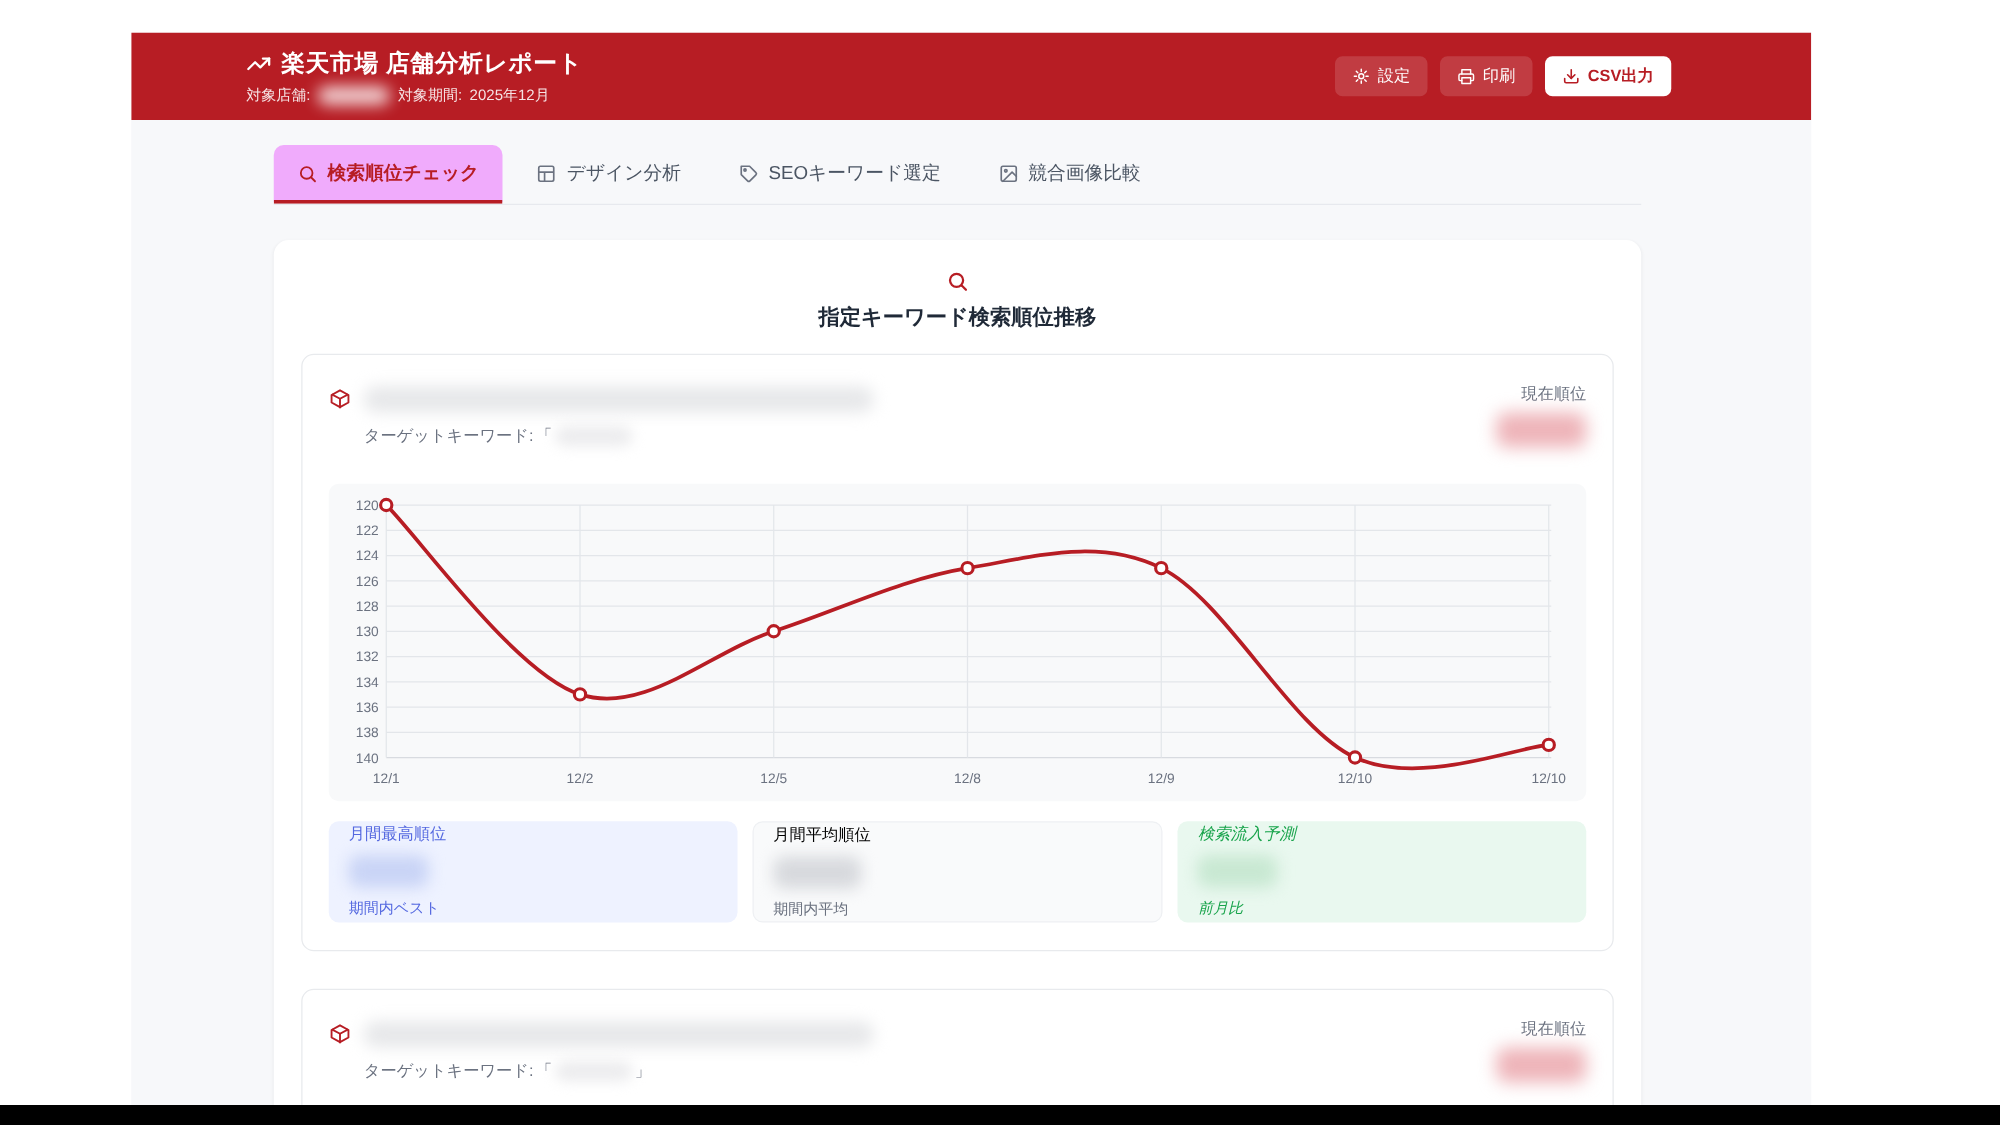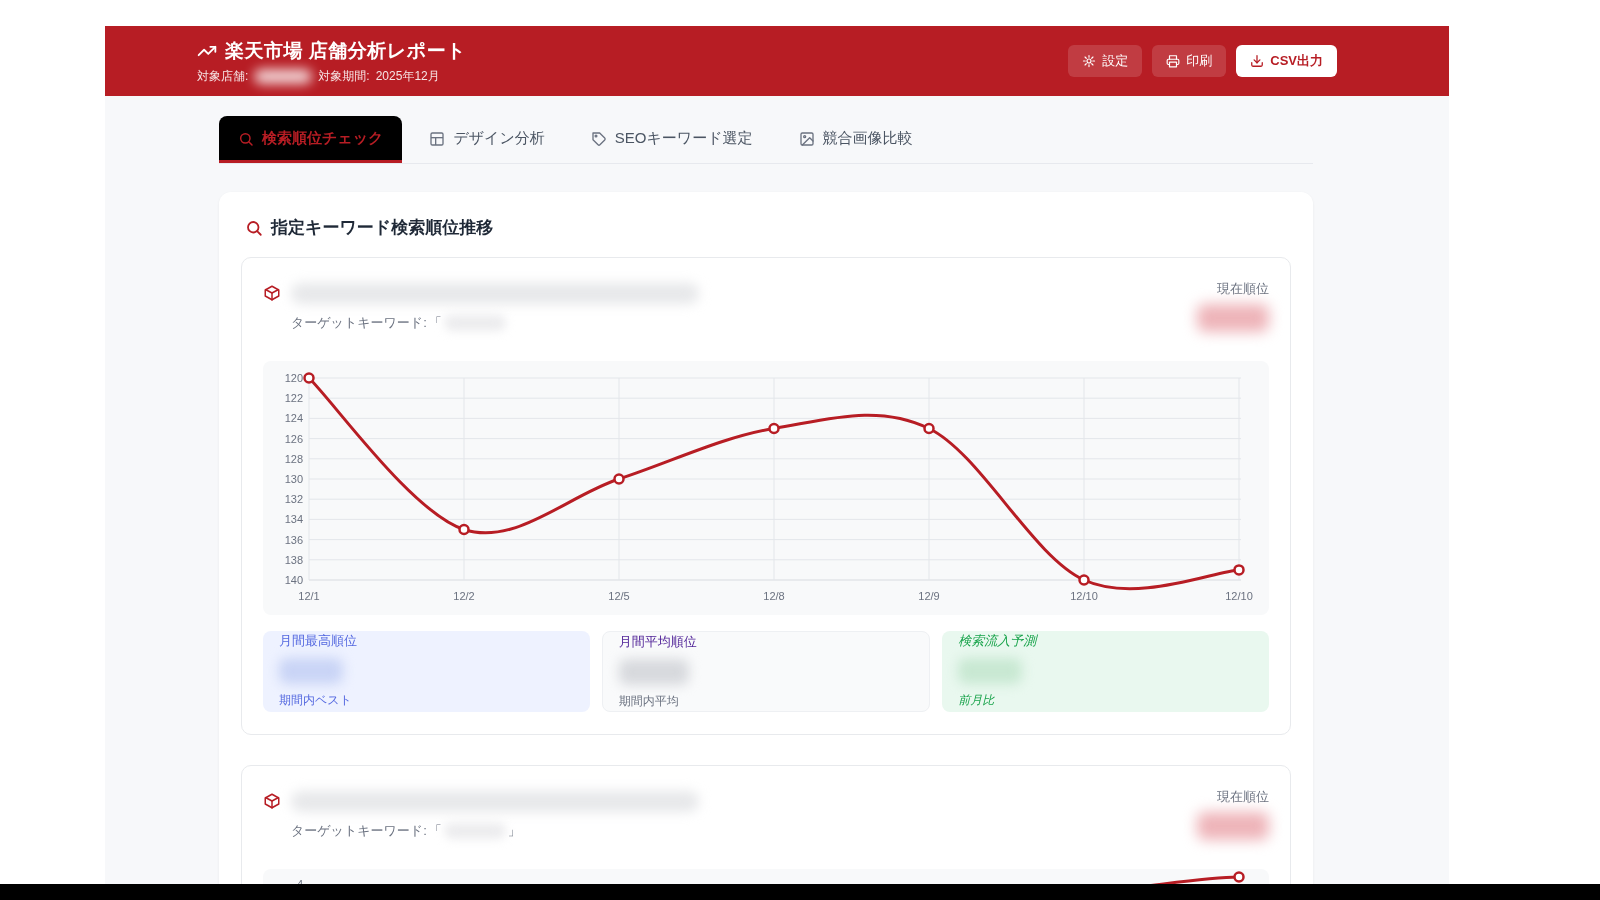--- a/index.html
+++ b/index.html
@@ -30,49 +30,49 @@
   .blob.rank { width:72px; height:28px; background:#eeb4b9; border-radius:8px; filter:blur(7px); }
   .blob.stat-blue { width:64px; height:26px; background:#c9d4f6; border-radius:8px; }
   .blob.stat-gray { width:70px; height:26px; background:#d7d9dd; border-radius:8px; }
   .blob.stat-green { width:64px; height:26px; background:#c8e8d2; border-radius:8px; }
 
   
   .tabs { display:flex; align-items:flex-end; gap:8px; margin:20px 0 0 114px;
     width:1094px; border-bottom:1px solid #e7e9ee; }
   .tab { display:flex; align-items:center; gap:8px; padding:13px 19px 12px;
     font-size:15px; color:#4b5563; cursor:pointer; border-bottom:3px solid transparent; }
-  .tab.active { background:#000000; color:#b71d24; font-weight:bold;
+  .tab.active { background:#f0abfc; color:#b71d24; font-weight:bold;
     border-bottom:3px solid #b71d24; border-radius:8px 8px 0 0; }
 
   
   .card { margin:28px 0 0 114px; width:1094px; background:#fff; border-radius:12px;
     box-shadow:0 1px 3px rgba(16,24,40,.06); padding:24px 22px 30px; }
   .section-title { display:flex; align-items:center; gap:8px; font-size:17px;
-    font-weight:bold; color:#1f2937; padding:0 4px; }
+    font-weight:bold; color:#1f2937; padding:0 4px;flex-direction:column; }
 
   .pcard { margin-top:18px; background:#fff; border:1px solid #e8eaed; border-radius:10px;
     padding:22px 21px; }
   .pcard + .pcard { margin-top:30px; }
   .pcard-head { display:flex; justify-content:space-between; }
   .pcard-left { display:flex; flex-direction:column; gap:7px; }
   .pname-row { display:flex; align-items:center; gap:10px; height:26px; }
   .kw-row { display:flex; align-items:center; gap:2px; font-size:13px; color:#6b7280;
     margin-left:28px; height:20px; }
   .pcard-right { display:flex; flex-direction:column; align-items:flex-end; gap:6px; }
   .cur-rank-label { font-size:13px; color:#6b7280; }
 
   .chartbox { margin-top:28px; background:#f8f9fa; border-radius:8px; height:254px; overflow:hidden; }
 
   .statrow { margin-top:16px; display:flex; gap:12px; }
   .stat { flex:1; border-radius:8px; padding:1px 16px; display:flex;
     flex-direction:column; gap:8px; }
   .stat.blue { background:#eef2ff; }
   .stat.blue .stat-title, .stat.blue .stat-sub { color:#5468e0; }
   .stat.gray { background:#f9fafb; border:1px solid #eef0f3; }
-  .stat.gray .stat-title { color:#4c1d95; } .stat.gray .stat-sub { color:#6b7280; }
+  .stat.gray .stat-title { color:#000000; } .stat.gray .stat-sub { color:#6b7280; }
   .stat.green { background:#e9f8ef; }
   .stat.green .stat-title, .stat.green .stat-sub { color:#17a34a;font-style:italic; }
   .stat-title { font-size:13px; } .stat-sub { font-size:12px; }
 
   svg.icon { display:block; }
 </style>
 </head>
 <body>
 
 <div class="stage">

